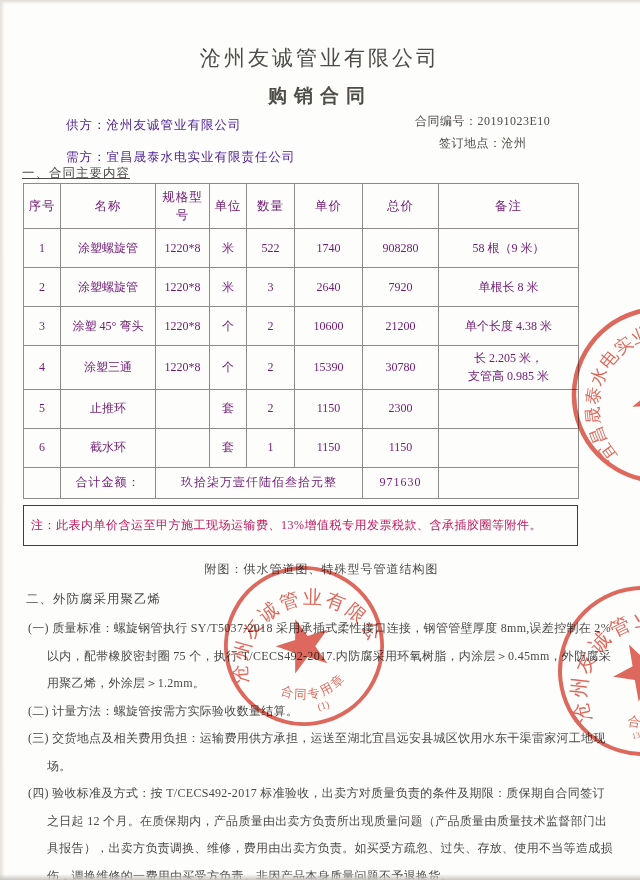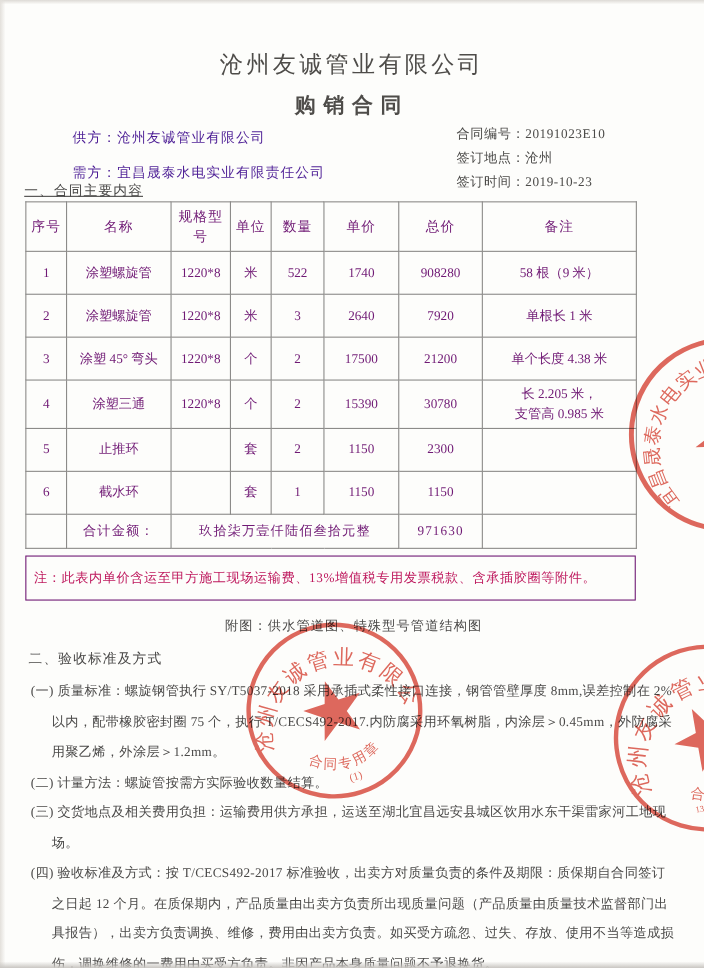--- a/index.html
+++ b/index.html
@@ -17,21 +17,21 @@
     background:linear-gradient(90deg,#e3e0db,rgba(255,255,255,0));}
 
   .hdr{position:absolute;left:0;top:0;width:100%;height:183px;}
   .company-title{position:absolute;top:44px;left:0;width:100%;text-align:center;
     font-size:21px;letter-spacing:3px;color:#4e4c49;font-weight:500;}
   .doc-title{position:absolute;top:83px;left:0;width:100%;text-align:center;
     font-size:19px;letter-spacing:7px;color:#4e4c49;font-weight:bold;}
   .party{position:absolute;left:30px;font-size:12.5px;letter-spacing:1px;color:#4c1d95;margin-left:36px;}
   .party.sup{top:117px}
   .party.buy{top:149px}
-  .meta{position:absolute;left:415px;top:110px;font-size:12px;line-height:22px;color:#4c4b49;letter-spacing:.5px;}
+  .meta{position:absolute;left:415px;top:110px;font-size:12px;line-height:22px;color:#4c4b49;letter-spacing:.5px;text-align:center;}
   .sec1-head{position:absolute;left:22px;top:165px;font-size:12.5px;letter-spacing:1px;color:#4a4948;text-decoration:underline;}
 
   .content{position:absolute;left:23px;top:183px;width:594px;}
   table.items{border-collapse:collapse;width:555px;table-layout:fixed;
     font-size:12px;color:#701a75;}
   table.items td,table.items th{border:1px solid #8c8b89;font-weight:normal;
     text-align:center;vertical-align:middle;padding:4px 2px;line-height:1.45;
     overflow:hidden;}
   table.items thead th{height:28px;font-size:12.5px;letter-spacing:1px;}
   table.items tbody td{height:30px;}
@@ -58,21 +58,20 @@
   <div class="edge-left"></div>
 
   <div class="hdr">
     <div class="company-title">沧州友诚管业有限公司</div>
     <div class="doc-title">购销合同</div>
     <div class="party sup">供方：沧州友诚管业有限公司</div>
     <div class="party buy">需方：宜昌晟泰水电实业有限责任公司</div>
     <div class="meta">
       <div>合同编号：20191023E10</div>
       <div>签订地点：沧州</div>
-      <div>签订时间：2019-10-23</div>
     </div>
     <div class="sec1-head">一、合同主要内容</div>
   </div>
 
   <div class="content">
     <table class="items">
       <colgroup>
         <col style="width:37px">
           <col style="width:95px">
           <col style="width:54px">
@@ -106,29 +105,29 @@
             <td class="remark">58 根（9 米）</td>
           </tr>
           <tr>
             <td>2</td>
             <td>涂塑螺旋管</td>
             <td>1220*8</td>
             <td>米</td>
             <td>3</td>
             <td>2640</td>
             <td>7920</td>
-            <td class="remark">单根长 1 米</td>
+            <td class="remark">单根长 8 米</td>
           </tr>
           <tr>
             <td>3</td>
             <td>涂塑 45° 弯头</td>
             <td>1220*8</td>
             <td>个</td>
             <td>2</td>
-            <td>17500</td>
+            <td>10600</td>
             <td>21200</td>
             <td class="remark">单个长度 4.38 米</td>
           </tr>
           <tr>
             <td>4</td>
             <td>涂塑三通</td>
             <td>1220*8</td>
             <td>个</td>
             <td>2</td>
             <td>15390</td>
@@ -163,21 +162,21 @@
           <td>合计金额：</td>
           <td colspan="4">玖拾柒万壹仟陆佰叁拾元整</td>
           <td>971630</td>
           <td></td>
         </tr>
       </tfoot>
     </table>
 
     <div class="note-box">注：此表内单价含运至甲方施工现场运输费、13%增值税专用发票税款、含承插胶圈等附件。</div>
     <div class="attach-line">附图：供水管道图、特殊型号管道结构图</div>
-    <div class="sec2-head">二、验收标准及方式</div>
+    <div class="sec2-head">二、外防腐采用聚乙烯</div>
     <div class="terms" id="terms-list">
         <p>(一) 质量标准：螺旋钢管执行 SY/T5037-2018 采用承插式柔性接口连接，钢管管壁厚度 8mm,误差控制在 2%以内，配带橡胶密封圈 75 个，执行 T/CECS492-2017.内防腐采用环氧树脂，内涂层＞0.45mm，外防腐采用聚乙烯，外涂层＞1.2mm。</p>
         <p>(二) 计量方法：螺旋管按需方实际验收数量结算。</p>
         <p>(三) 交货地点及相关费用负担：运输费用供方承担，运送至湖北宜昌远安县城区饮用水东干渠雷家河工地现场。</p>
         <p>(四) 验收标准及方式：按 T/CECS492-2017 标准验收，出卖方对质量负责的条件及期限：质保期自合同签订之日起 12 个月。在质保期内，产品质量由出卖方负责所出现质量问题（产品质量由质量技术监督部门出具报告），出卖方负责调换、维修，费用由出卖方负责。如买受方疏忽、过失、存放、使用不当等造成损伤，调换维修的一费用由买受方负责。非因产品本身质量问题不予退换货。</p>
       </div>
   </div>
 
   <div class="stamp" style="left:565px;top:300px;width:190px;height:190px;transform:rotate(-38deg);">
     <svg width="190" height="190" viewBox="0 0 190 190">

